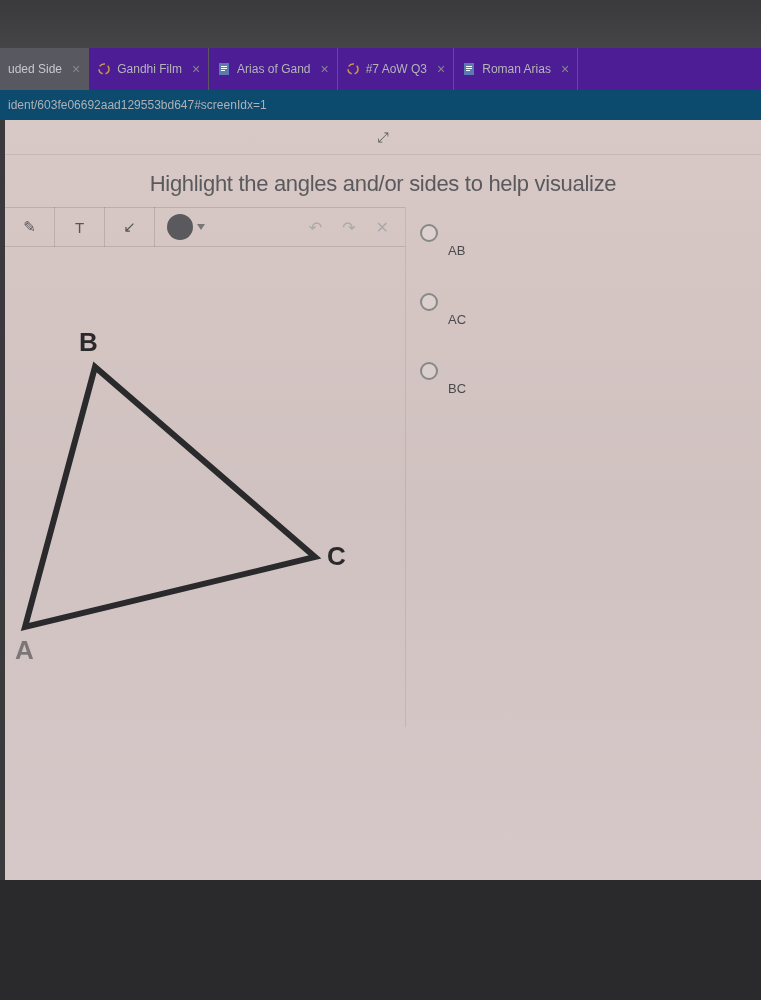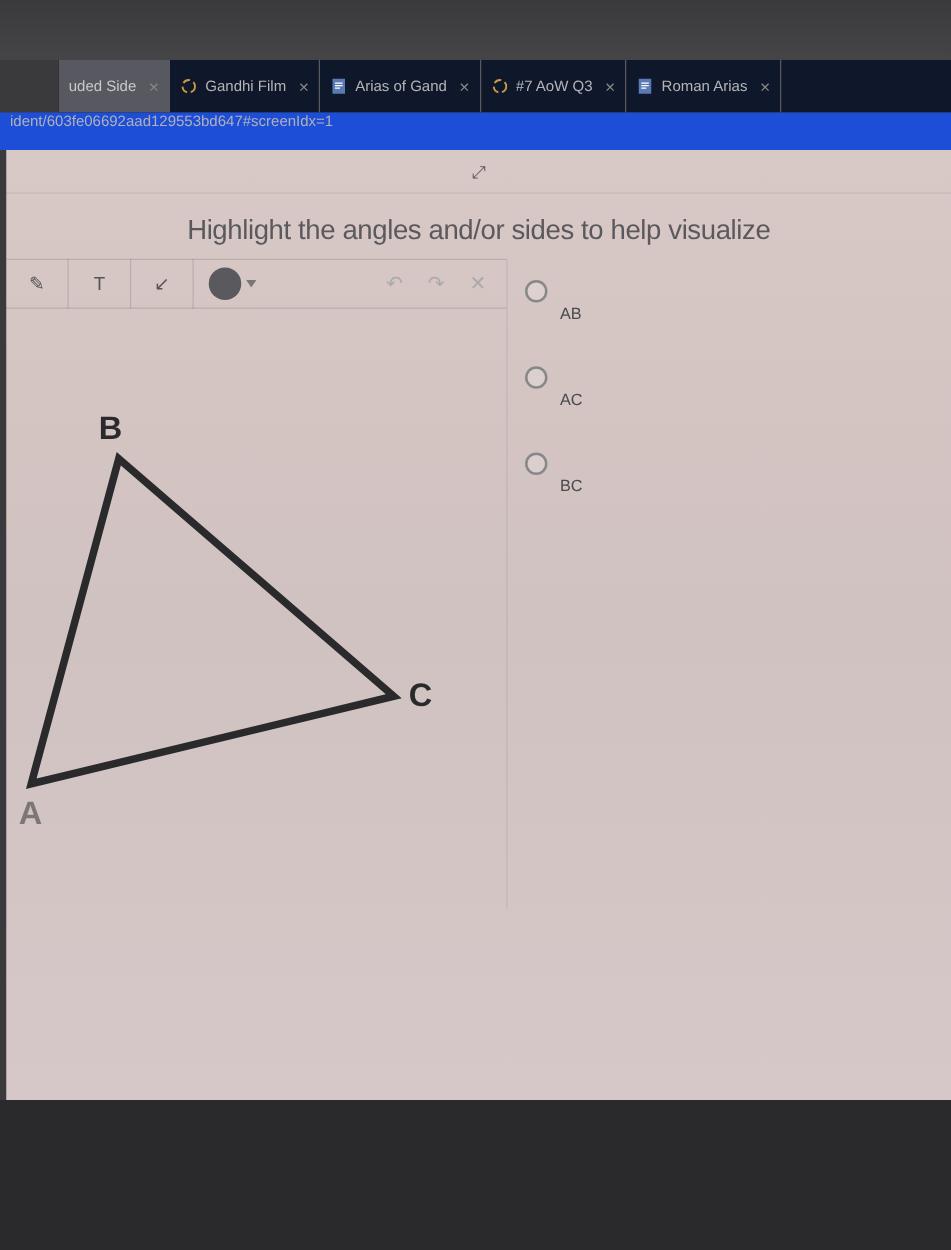--- a/index.html
+++ b/index.html
@@ -14,25 +14,24 @@
       background: #3a3a3d;
       overflow: hidden;
       position: relative;
     }
     .top-dark {
       height: 48px;
       background: linear-gradient(180deg, #3a3a3d 0%, #454548 100%);
     }
     .tab-bar {
       height: 42px;
-      background: #0f172a;
+      background: #4c1d95;
       display: flex;
       align-items: flex-end;
       overflow: hidden;
-      margin-left: 47px;
     }
     .tab {
       display: flex;
       align-items: center;
       gap: 6px;
       padding: 0 8px;
       height: 100%;
       border-right: 1px solid #5a5a5e;
       color: #b5b5b8;
       font-size: 12px;
@@ -52,22 +51,23 @@
       color: #888;
       font-size: 14px;
       margin-left: 4px;
     }
     .tab-label {
       overflow: hidden;
       text-overflow: ellipsis;
     }
     .url-bar {
       height: 30px;
-      background: #1d4ed8;
-      display: flex;
+      background: #0c4a6e;
+      display: flex;
+      align-items: center;
       padding: 0 8px;
       color: #b0b0b5;
       font-size: 12px;
     }
     .content {
       position: relative;
       background: linear-gradient(180deg, #d8c8c6 0%, #d0c2c0 50%, #d6c8c8 100%);
       height: 760px;
       width: 756px;
       margin-left: 5px;

